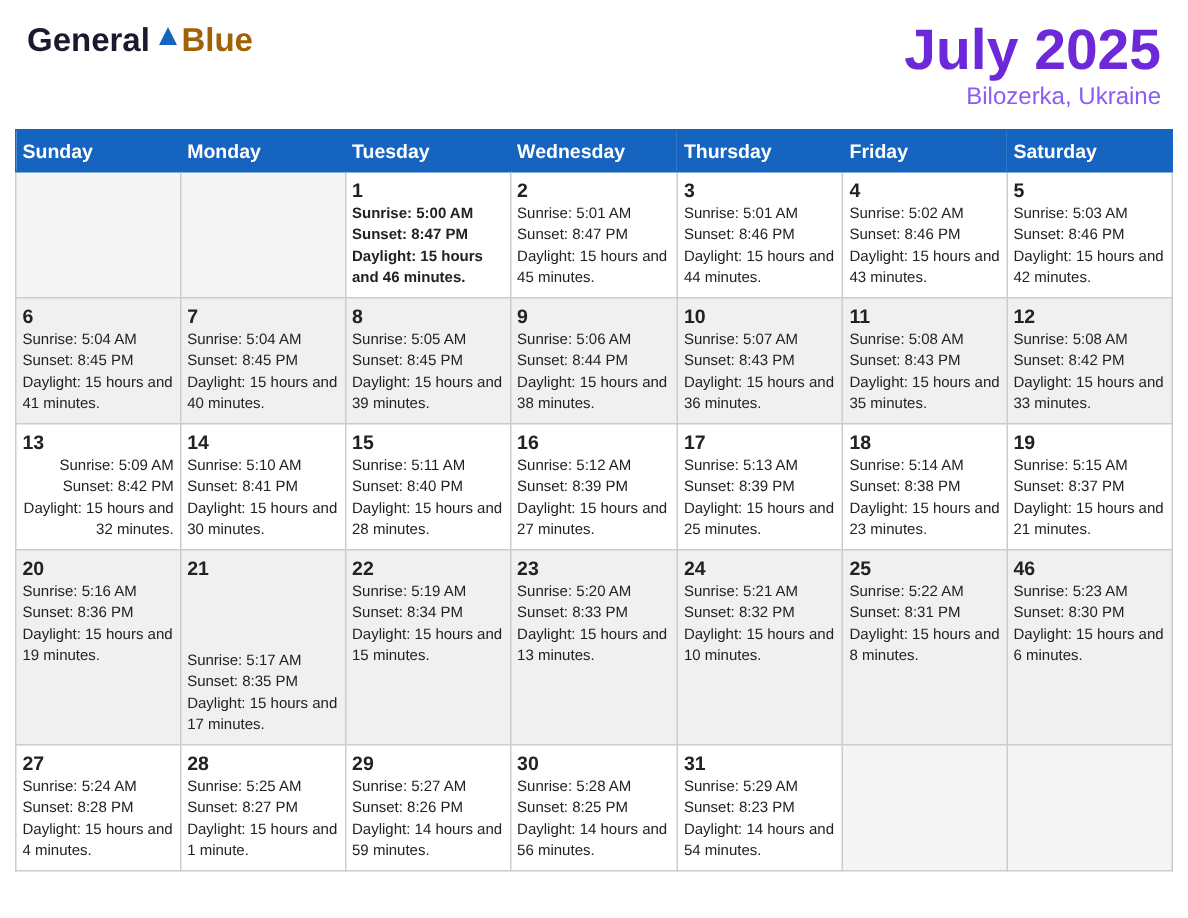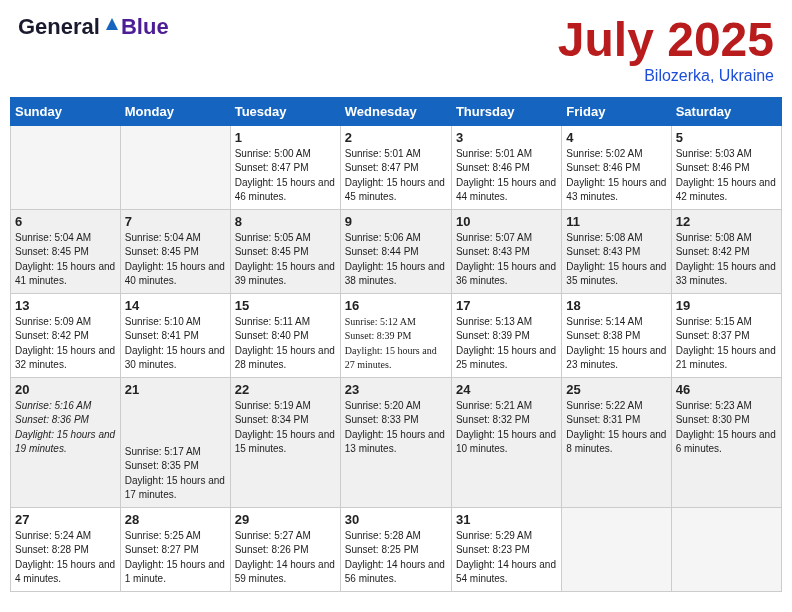--- a/index.html
+++ b/index.html
@@ -23,28 +23,28 @@
       align-items: flex-end;
     }
     .logo-top-row {
       display: flex;
       align-items: center;
     }
     .title-block {
       text-align: right;
     }
     .title-month {
-      font-size: 48px;
+      font-size: 38px;
       font-weight: bold;
-      color: #b91c1c;
+      color: #6d28d9;
       line-height: 1.1;
     }
     .title-location {
       font-size: 16px;
-      color: #1d4ed8;
+      color: #8b5cf6;
     }
     .calendar {
       width: 100%;
       border-collapse: collapse;
       border: 1px solid #ccc;
     }
     .calendar th {
       background-color: #1565c0;
       color: #fff;
       font-size: 13px;
@@ -87,21 +87,21 @@
 <div class="header">
   <div class="logo">
     <div class="logo-top-row">
       <span style="font-size:22px;font-weight:bold;color:#1a1a2e;">General</span>
       <span style="display:inline-block;margin-left:3px;margin-top:-2px;">
         <svg width="18" height="18" viewBox="0 0 18 18">
             <polygon points="3,15 9,3 15,15" fill="#1565c0"></polygon>
           </svg>
       </span>
     </div>
-    <span style="font-size:22px;font-weight:bold;color:#4c1d95;margin-top:-4px;">Blue</span>
+    <span style="font-size:22px;font-weight:bold;color:#a16207;margin-top:-4px;">Blue</span>
   </div>
   <div class="title-block">
     <div class="title-month">July 2025</div>
     <div class="title-location">Bilozerka, Ukraine</div>
   </div>
 </div>
 
 <table class="calendar">
   <thead>
     <tr>
@@ -113,21 +113,21 @@
       <th>Friday</th>
       <th>Saturday</th>
     </tr>
   </thead>
   <tbody id="calendar-body">
   <tr>
         <td class="empty"></td>
         <td class="empty"></td>
         <td>
           <span class="day-num">1</span>
-          <div class="day-info" style="white-space: pre-line;">Sunrise: 5:00 AM
+          <div class="day-info" style="white-space: pre-line; font-weight: bold;">Sunrise: 5:00 AM
 Sunset: 8:47 PM
 Daylight: 15 hours and 46 minutes.</div>
         </td>
         <td>
           <span class="day-num">2</span>
           <div class="day-info" style="white-space: pre-line;">Sunrise: 5:01 AM
 Sunset: 8:47 PM
 Daylight: 15 hours and 45 minutes.</div>
         </td>
         <td>
@@ -189,39 +189,39 @@
         <td>
           <span class="day-num">12</span>
           <div class="day-info" style="white-space: pre-line;">Sunrise: 5:08 AM
 Sunset: 8:42 PM
 Daylight: 15 hours and 33 minutes.</div>
         </td>
       </tr>
       <tr>
         <td>
           <span class="day-num">13</span>
-          <div class="day-info" style="white-space: pre-line;">Sunrise: 5:09 AM
+          <div class="day-info" style="white-space: pre-line; text-align: right;">Sunrise: 5:09 AM
 Sunset: 8:42 PM
 Daylight: 15 hours and 32 minutes.</div>
         </td>
         <td>
           <span class="day-num">14</span>
           <div class="day-info" style="white-space: pre-line;">Sunrise: 5:10 AM
 Sunset: 8:41 PM
 Daylight: 15 hours and 30 minutes.</div>
         </td>
         <td>
           <span class="day-num">15</span>
           <div class="day-info" style="white-space: pre-line;">Sunrise: 5:11 AM
 Sunset: 8:40 PM
 Daylight: 15 hours and 28 minutes.</div>
         </td>
         <td>
           <span class="day-num">16</span>
-          <div class="day-info" style="white-space: pre-line; font-family: Liberation Serif, serif;">Sunrise: 5:12 AM
+          <div class="day-info" style="white-space: pre-line;">Sunrise: 5:12 AM
 Sunset: 8:39 PM
 Daylight: 15 hours and 27 minutes.</div>
         </td>
         <td>
           <span class="day-num">17</span>
           <div class="day-info" style="white-space: pre-line;">Sunrise: 5:13 AM
 Sunset: 8:39 PM
 Daylight: 15 hours and 25 minutes.</div>
         </td>
         <td>
@@ -233,21 +233,21 @@
         <td>
           <span class="day-num">19</span>
           <div class="day-info" style="white-space: pre-line;">Sunrise: 5:15 AM
 Sunset: 8:37 PM
 Daylight: 15 hours and 21 minutes.</div>
         </td>
       </tr>
       <tr class="row-shaded">
         <td>
           <span class="day-num">20</span>
-          <div class="day-info" style="white-space: pre-line; font-style: italic;">Sunrise: 5:16 AM
+          <div class="day-info" style="white-space: pre-line;">Sunrise: 5:16 AM
 Sunset: 8:36 PM
 Daylight: 15 hours and 19 minutes.</div>
         </td>
         <td>
           <span class="day-num">21</span>
           <div class="day-info" style="white-space: pre-line; margin-top: 48px;">Sunrise: 5:17 AM
 Sunset: 8:35 PM
 Daylight: 15 hours and 17 minutes.</div>
         </td>
         <td>

